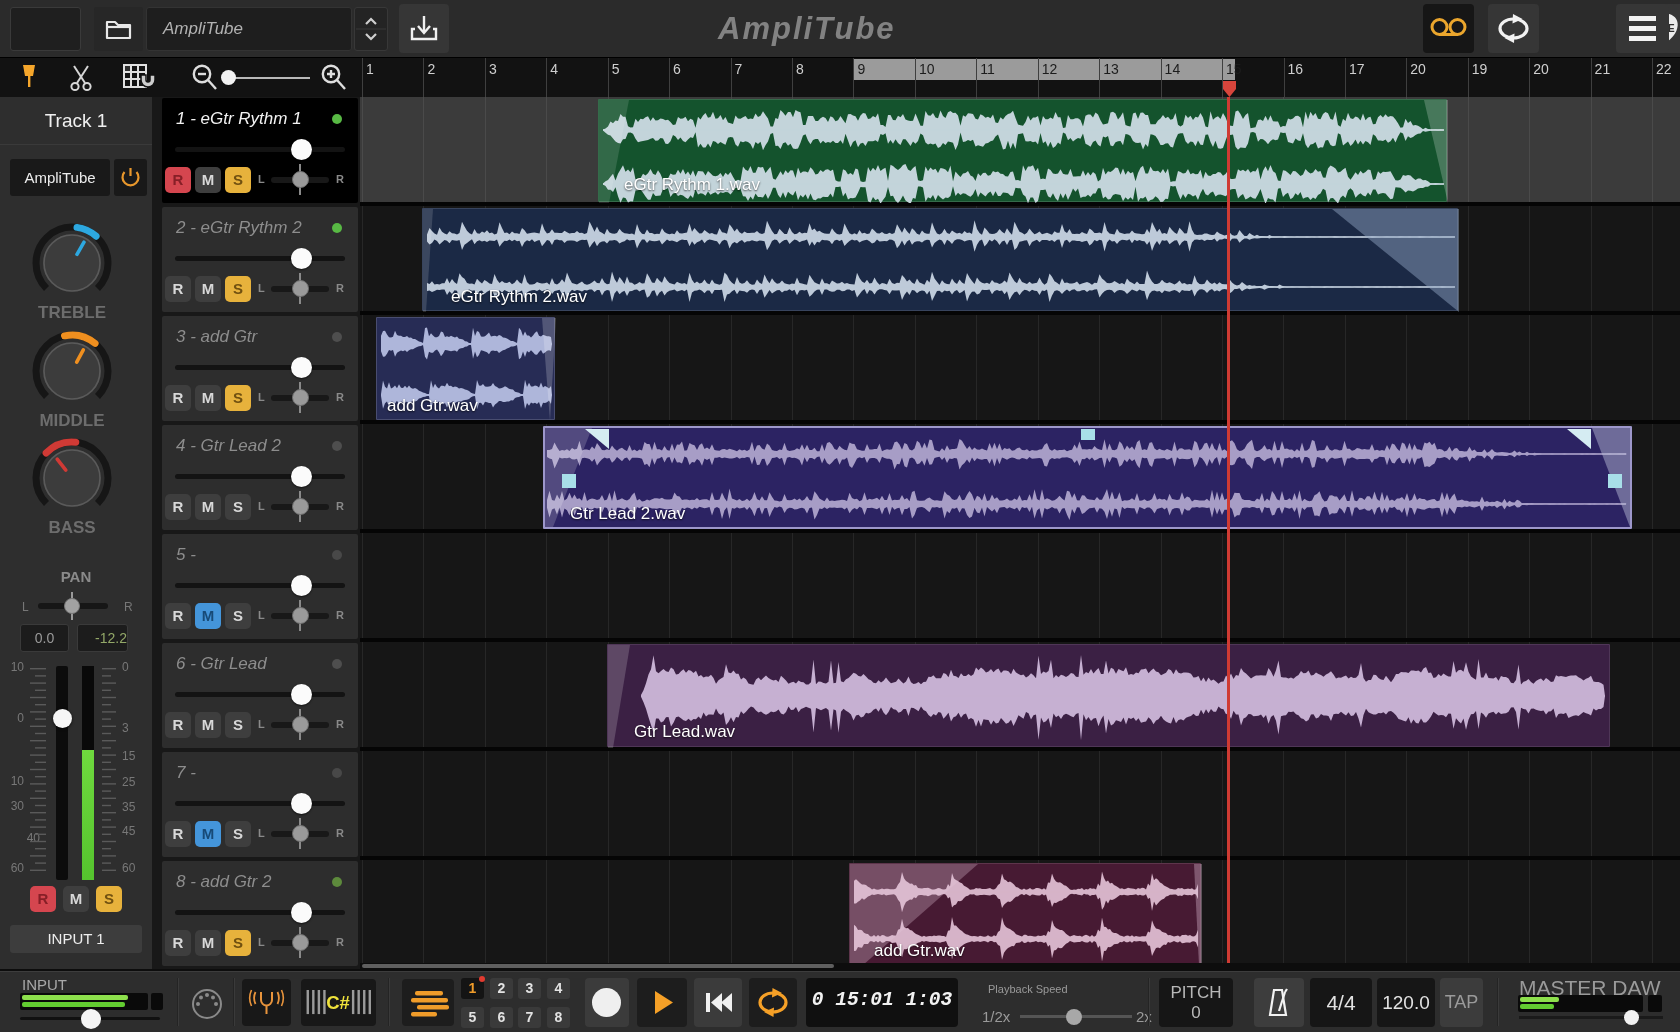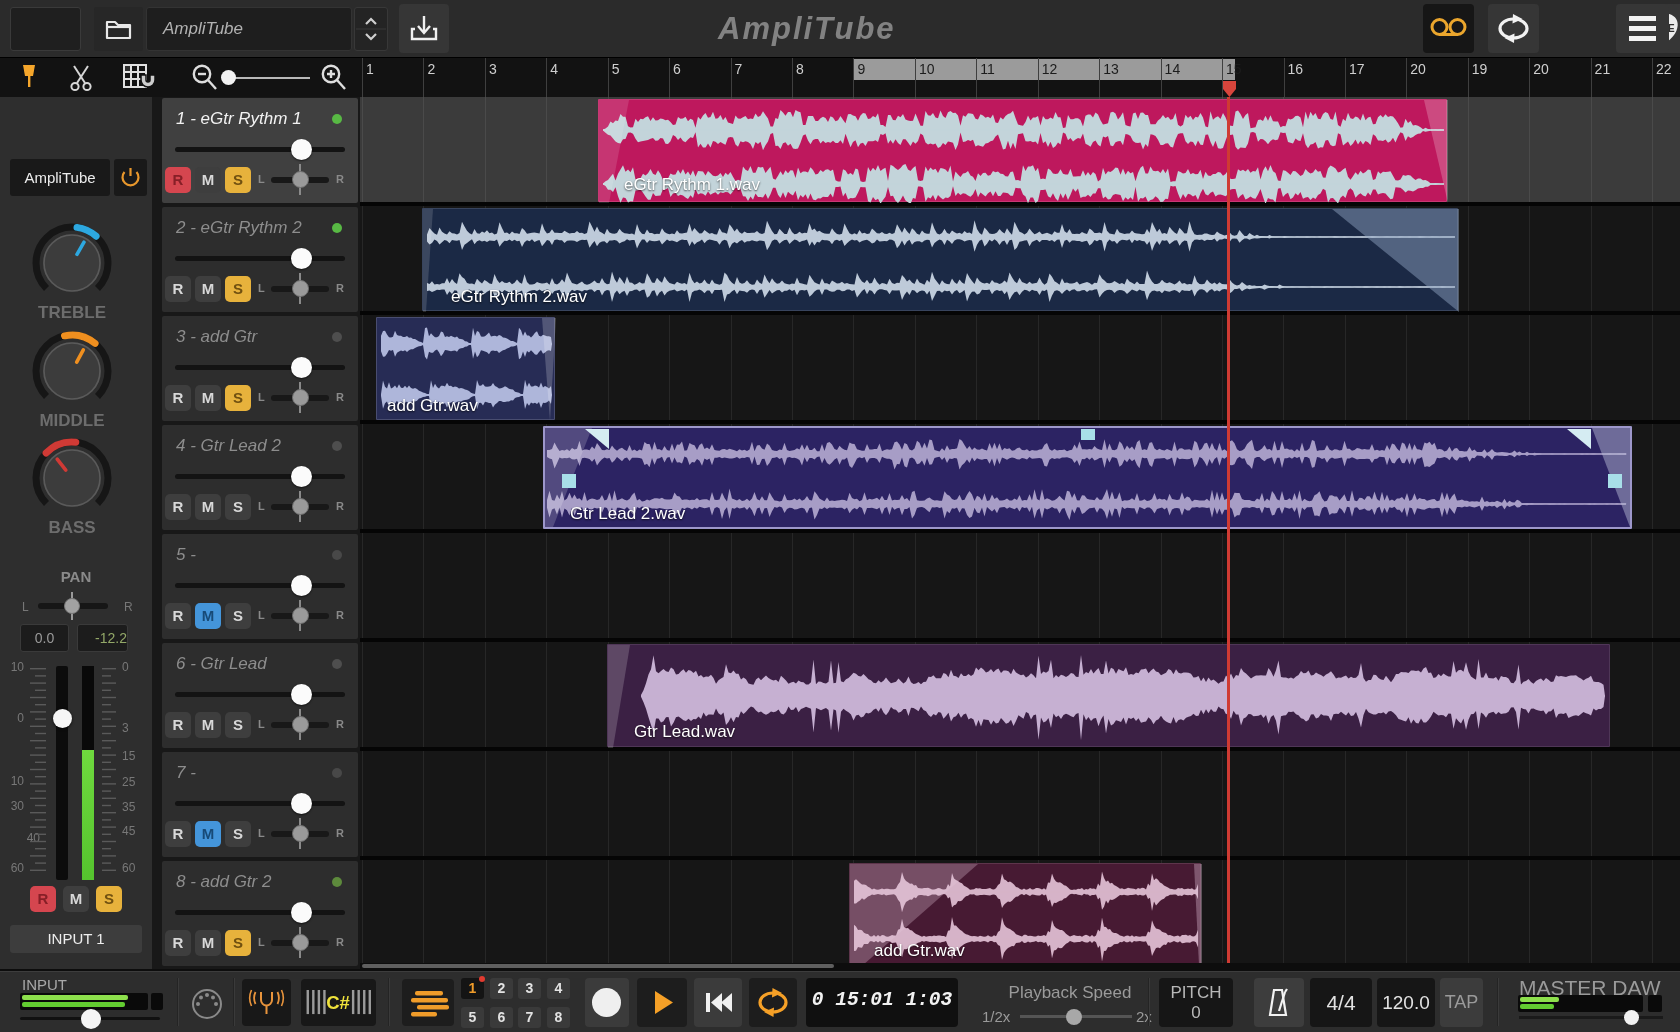--- a/index.html
+++ b/index.html
@@ -12,21 +12,21 @@
 .logo{font-style:italic;font-weight:bold;color:#828282;letter-spacing:2px;font-size:31px}
 .tbbtn{background:#363636;border-radius:4px}
 
 #toolruler{left:0;top:57px;width:1680px;height:40px;background:#121212;border-top:1px solid #000}
 .rulnum{position:absolute;top:3px;font-size:14px;color:#cfcfcf}
 .rulnum.dark{color:#1c1c1c}
 
 #sidebar{left:0;top:97px;width:152px;height:872px;background:#2e2e2e}
 #hdrcol{left:152px;top:97px;width:208px;height:872px;background:#181818}
 .tile{position:absolute;left:10px;width:196px;height:105px;background:#2d2d2d;border-radius:2px}
-.tile.sel{background:#404040}
+.tile.sel{background:#000000}
 .ttitle{position:absolute;left:14px;top:11px;font-size:17px;font-style:italic;color:#8d8d8d;white-space:nowrap}
 .tile.sel .ttitle{color:#f2f2f2}
 .tdot{position:absolute;left:170px;top:16px;width:10px;height:10px;border-radius:50%}
 .vtrack{position:absolute;left:13px;top:49px;width:170px;height:5px;background:#131313;border-radius:3px}
 .vthumb{position:absolute;left:129px;top:41px;width:21px;height:21px;background:#fbfbfb;border-radius:50%;box-shadow:0 1px 2px rgba(0,0,0,.6)}
 .rms{position:absolute;top:69px;width:26px;height:26px;border-radius:5px;background:#3e3e3e;color:#d8d8d8;
  font-size:15px;font-weight:bold;text-align:center;line-height:26px}
 .rms.r-on{background:#d5464f;color:#871f27}
 .rms.m-on{background:#4495da;color:#174a77}
 .rms.s-on{background:#e7b23c;color:#705010}
@@ -190,20 +190,23 @@
       <div class="rulnum" style="left:1533.2px">20</div>
       <div class="abs" style="left:1590.6px;top:0;width:1px;height:40px;background:#3f3f3f"></div>
       <div class="rulnum" style="left:1594.6px">21</div>
       <div class="abs" style="left:1652.0px;top:0;width:1px;height:40px;background:#3f3f3f"></div>
       <div class="rulnum" style="left:1656.0px">22</div>
       <svg class="abs" style="left:1221px;top:22px" width="17" height="18" viewBox="0 0 17 18">
         <path d="M2 1 h13 v8 l-6.5 8 l-6.5 -8 z" fill="#d8453c"></path>
       </svg>
     </div>
     <div class="abs" id="sidebar">
+      <div class="abs" style="left:0;top:0;width:152px;height:48px;border-bottom:1px solid #3a3a3a">
+        <div style="text-align:center;font-size:19px;color:#f0f0f0;padding-top:13px">Track 1</div>
+      </div>
       <div class="abs" style="left:10px;top:62px;width:100px;height:37px;background:#191919;border-radius:3px;text-align:center;line-height:37px;font-size:15px;color:#ececec">AmpliTube</div>
       <div class="abs" style="left:114px;top:62px;width:33px;height:37px;background:#191919;border-radius:3px">
 <svg width="33" height="37" viewBox="0 0 33 37">
           <g stroke="#e8972c" stroke-width="2.2" fill="none">
             <path d="M10.5 13 a8 8 0 1 0 12 0"></path>
             <path d="M16.5 9 v8"></path>
           </g>
         </svg></div>
       <svg class="abs" style="left:27px;top:121px" width="90" height="90" viewBox="0 0 90 90">
 <path d="M 19.5 70.5 A 36 36 0 1 1 70.5 70.5" fill="none" stroke="#161616" stroke-width="7"></path>
@@ -453,21 +456,21 @@
       </div>
       <div class="trow" style="top:545px">
         <div class="grid"></div>
       </div>
       <div class="trow" style="top:654px">
         <div class="grid"></div>
       </div>
       <div class="trow" style="top:763px">
         <div class="grid"></div>
       </div>
-      <div class="clip" style="left:238px;top:2px;width:849px;height:103px;background:#be185d;border:1px solid rgba(255,255,255,.14)">
+      <div class="clip" style="left:238px;top:2px;width:849px;height:103px;background:#14532d;border:1px solid rgba(255,255,255,.14)">
         <svg width="849" height="103" viewBox="0 0 849 103">
           <g fill="#c3d4da">
             <polygon points="4.0,30.0 4.0,29.4 6.5,28.4 9.0,26.6 11.5,21.5 14.0,23.3 16.5,20.6 19.0,20.9 21.5,13.9 24.0,16.7 26.5,16.7 29.0,26.2 31.5,27.6 34.0,27.3 36.5,18.7 39.0,21.9 41.5,18.7 44.0,19.2 46.5,17.3 49.0,16.3 51.5,20.9 54.0,17.3 56.5,20.5 59.0,20.2 61.5,18.4 64.0,19.1 66.5,20.2 69.0,19.7 71.5,22.0 74.0,25.1 76.5,24.6 79.0,17.0 81.5,18.8 84.0,18.5 86.5,16.7 89.0,21.2 91.5,18.8 94.0,20.1 96.5,27.8 99.0,16.8 101.5,19.5 104.0,15.4 106.5,13.0 109.0,17.8 111.5,17.1 114.0,11.8 116.5,18.7 119.0,18.2 121.5,15.0 124.0,20.2 126.5,17.0 129.0,22.5 131.5,23.3 134.0,24.1 136.5,15.6 139.0,18.4 141.5,18.7 144.0,17.3 146.5,16.1 149.0,19.3 151.5,18.4 154.0,19.1 156.5,13.4 159.0,16.9 161.5,15.8 164.0,11.2 166.5,14.9 169.0,18.5 171.5,26.4 174.0,26.4 176.5,17.9 179.0,19.1 181.5,9.9 184.0,12.6 186.5,15.8 189.0,11.9 191.5,11.9 194.0,17.2 196.5,9.9 199.0,11.6 201.5,12.2 204.0,25.1 206.5,24.9 209.0,16.0 211.5,16.1 214.0,16.0 216.5,21.0 219.0,21.1 221.5,18.2 224.0,16.8 226.5,18.0 229.0,21.9 231.5,16.3 234.0,17.4 236.5,21.3 239.0,20.2 241.5,15.9 244.0,19.7 246.5,23.2 249.0,14.2 251.5,14.0 254.0,15.4 256.5,16.3 259.0,20.7 261.5,15.5 264.0,13.1 266.5,13.6 269.0,19.1 271.5,18.4 274.0,16.0 276.5,17.4 279.0,13.3 281.5,25.1 284.0,25.1 286.5,26.9 289.0,15.0 291.5,15.0 294.0,20.0 296.5,20.2 299.0,15.7 301.5,17.3 304.0,14.1 306.5,19.6 309.0,20.4 311.5,20.9 314.0,20.7 316.5,13.4 319.0,19.6 321.5,25.7 324.0,25.7 326.5,10.9 329.0,15.2 331.5,15.7 334.0,13.1 336.5,17.4 339.0,18.3 341.5,10.5 344.0,16.0 346.5,18.1 349.0,12.3 351.5,11.0 354.0,13.1 356.5,12.7 359.0,15.6 361.5,25.8 364.0,15.3 366.5,16.8 369.0,13.2 371.5,13.5 374.0,13.9 376.5,18.8 379.0,19.5 381.5,14.3 384.0,15.5 386.5,17.7 389.0,16.8 391.5,18.3 394.0,14.5 396.5,22.5 399.0,23.0 401.5,17.3 404.0,19.6 406.5,15.9 409.0,14.0 411.5,13.2 414.0,10.8 416.5,18.1 419.0,24.4 421.5,25.2 424.0,25.7 426.5,22.1 429.0,15.4 431.5,20.5 434.0,17.6 436.5,17.6 439.0,16.0 441.5,25.5 444.0,16.1 446.5,19.3 449.0,19.2 451.5,17.5 454.0,19.1 456.5,11.9 459.0,17.3 461.5,17.2 464.0,28.0 466.5,27.5 469.0,14.9 471.5,19.3 474.0,19.2 476.5,18.3 479.0,18.3 481.5,20.0 484.0,26.4 486.5,15.7 489.0,14.4 491.5,14.6 494.0,17.4 496.5,12.4 499.0,14.6 501.5,20.3 504.0,24.4 506.5,24.1 509.0,23.2 511.5,12.4 514.0,11.8 516.5,13.6 519.0,19.6 521.5,16.6 524.0,12.3 526.5,25.1 529.0,25.9 531.5,26.5 534.0,13.4 536.5,12.6 539.0,18.9 541.5,12.7 544.0,12.6 546.5,14.9 549.0,15.1 551.5,24.2 554.0,24.3 556.5,24.2 559.0,20.6 561.5,18.5 564.0,14.9 566.5,18.3 569.0,16.8 571.5,19.7 574.0,19.0 576.5,12.9 579.0,24.7 581.5,26.5 584.0,24.8 586.5,14.7 589.0,17.9 591.5,15.7 594.0,19.9 596.5,16.8 599.0,17.6 601.5,13.0 604.0,17.5 606.5,26.5 609.0,27.3 611.5,11.2 614.0,19.7 616.5,17.5 619.0,16.2 621.5,19.1 624.0,12.9 626.5,17.2 629.0,23.8 631.5,25.8 634.0,26.0 636.5,11.5 639.0,10.5 641.5,14.0 644.0,18.9 646.5,15.0 649.0,13.1 651.5,28.2 654.0,27.8 656.5,27.2 659.0,20.1 661.5,19.4 664.0,21.1 666.5,15.8 669.0,20.7 671.5,15.2 674.0,21.2 676.5,21.6 679.0,21.6 681.5,27.3 684.0,26.0 686.5,26.2 689.0,18.6 691.5,19.6 694.0,18.4 696.5,16.1 699.0,15.8 701.5,17.6 704.0,27.3 706.5,11.5 709.0,19.5 711.5,11.8 714.0,15.9 716.5,13.1 719.0,18.8 721.5,19.2 724.0,13.9 726.5,12.1 729.0,13.2 731.5,19.0 734.0,19.8 736.5,11.5 739.0,25.1 741.5,26.8 744.0,18.7 746.5,20.9 749.0,12.7 751.5,18.3 754.0,18.9 756.5,16.4 759.0,17.5 761.5,20.4 764.0,13.6 766.5,20.2 769.0,17.4 771.5,16.8 774.0,24.3 776.5,23.9 779.0,17.2 781.5,15.1 784.0,17.5 786.5,14.3 789.0,17.1 791.5,15.9 794.0,16.6 796.5,19.4 799.0,23.3 801.5,27.7 804.0,27.3 806.5,18.7 809.0,23.0 811.5,21.0 814.0,25.6 816.5,24.9 819.0,25.8 821.5,27.3 824.0,29.2 826.5,27.7 829.0,29.1 831.5,29.4 834.0,29.7 836.5,29.5 839.0,29.7 841.5,29.6 844.0,29.7 845.0,30.0 844.0,30.3 841.5,30.3 839.0,30.4 836.5,30.3 834.0,30.3 831.5,30.8 829.0,31.2 826.5,31.8 824.0,30.9 821.5,33.4 819.0,33.7 816.5,35.1 814.0,36.9 811.5,38.1 809.0,36.3 806.5,40.9 804.0,33.6 801.5,32.3 799.0,36.6 796.5,42.6 794.0,37.7 791.5,41.2 789.0,42.8 786.5,39.6 784.0,40.9 781.5,40.4 779.0,40.4 776.5,35.9 774.0,34.2 771.5,44.9 769.0,42.2 766.5,41.0 764.0,44.5 761.5,40.7 759.0,44.5 756.5,39.4 754.0,43.5 751.5,46.1 749.0,41.4 746.5,43.6 744.0,45.6 741.5,34.4 739.0,33.3 736.5,45.5 734.0,46.3 731.5,45.0 729.0,39.9 726.5,40.6 724.0,47.4 721.5,47.2 719.0,48.5 716.5,41.9 714.0,43.9 711.5,44.6 709.0,48.2 706.5,44.2 704.0,33.3 701.5,40.9 699.0,40.6 696.5,38.5 694.0,43.4 691.5,42.7 689.0,41.9 686.5,32.7 684.0,33.0 681.5,32.3 679.0,39.5 676.5,40.2 674.0,39.2 671.5,41.0 669.0,44.2 666.5,41.3 664.0,39.3 661.5,39.0 659.0,41.7 656.5,33.1 654.0,32.1 651.5,32.4 649.0,43.4 646.5,47.9 644.0,47.7 641.5,47.6 639.0,49.7 636.5,46.7 634.0,34.5 631.5,34.9 629.0,34.1 626.5,40.7 624.0,48.0 621.5,48.7 619.0,48.2 616.5,40.8 614.0,47.0 611.5,42.0 609.0,34.5 606.5,34.7 604.0,45.1 601.5,44.7 599.0,40.4 596.5,46.3 594.0,42.1 591.5,41.4 589.0,44.1 586.5,41.3 584.0,33.3 581.5,33.3 579.0,34.0 576.5,39.4 574.0,47.5 571.5,46.8 569.0,43.2 566.5,43.6 564.0,45.0 561.5,44.9 559.0,39.8 556.5,36.0 554.0,34.8 551.5,34.3 549.0,46.9 546.5,44.0 544.0,49.6 541.5,42.4 539.0,42.9 536.5,42.8 534.0,41.1 531.5,36.1 529.0,34.6 526.5,34.0 524.0,45.2 521.5,41.0 519.0,41.3 516.5,42.2 514.0,46.3 511.5,45.4 509.0,36.1 506.5,37.4 504.0,36.6 501.5,46.4 499.0,44.7 496.5,40.6 494.0,42.1 491.5,46.7 489.0,44.9 486.5,43.8 484.0,33.4 481.5,38.7 479.0,38.1 476.5,39.5 474.0,41.5 471.5,38.1 469.0,40.3 466.5,33.7 464.0,32.6 461.5,44.4 459.0,42.4 456.5,46.3 454.0,47.9 451.5,41.7 449.0,47.0 446.5,41.3 444.0,43.3 441.5,33.1 439.0,44.6 436.5,41.6 434.0,42.3 431.5,40.9 429.0,41.4 426.5,41.3 424.0,33.3 421.5,33.8 419.0,34.2 416.5,48.9 414.0,42.7 411.5,48.9 409.0,40.7 406.5,48.7 404.0,49.5 401.5,41.4 399.0,34.4 396.5,36.4 394.0,40.5 391.5,41.3 389.0,43.0 386.5,43.4 384.0,46.7 381.5,45.9 379.0,45.2 376.5,46.4 374.0,39.7 371.5,40.9 369.0,39.9 366.5,41.4 364.0,42.1 361.5,32.6 359.0,44.6 356.5,50.0 354.0,42.7 351.5,42.1 349.0,41.4 346.5,45.0 344.0,43.0 341.5,46.7 339.0,48.0 336.5,43.4 334.0,44.6 331.5,43.6 329.0,44.5 326.5,42.5 324.0,35.3 321.5,33.6 319.0,41.0 316.5,43.7 314.0,41.4 311.5,46.0 309.0,42.4 306.5,39.2 304.0,39.3 301.5,45.0 299.0,43.1 296.5,39.3 294.0,43.8 291.5,40.0 289.0,43.7 286.5,33.2 284.0,35.0 281.5,34.1 279.0,42.1 276.5,40.2 274.0,41.3 271.5,41.2 269.0,41.2 266.5,46.0 264.0,42.8 261.5,43.5 259.0,47.2 256.5,40.2 254.0,42.1 251.5,47.3 249.0,40.4 246.5,33.7 244.0,44.0 241.5,40.2 239.0,43.0 236.5,42.9 234.0,40.8 231.5,42.8 229.0,42.0 226.5,43.0 224.0,40.8 221.5,43.6 219.0,38.9 216.5,39.1 214.0,40.0 211.5,44.2 209.0,40.6 206.5,34.3 204.0,35.6 201.5,42.8 199.0,48.5 196.5,48.9 194.0,48.5 191.5,43.8 189.0,45.8 186.5,42.3 184.0,43.2 181.5,49.0 179.0,45.7 176.5,45.9 174.0,32.9 171.5,34.0 169.0,41.6 166.5,45.3 164.0,50.2 161.5,41.8 159.0,44.0 156.5,42.1 154.0,49.1 151.5,44.1 149.0,42.1 146.5,41.2 144.0,42.2 141.5,41.3 139.0,46.8 136.5,44.5 134.0,37.5 131.5,37.0 129.0,37.8 126.5,44.8 124.0,43.5 121.5,42.1 119.0,44.1 116.5,41.8 114.0,41.1 111.5,47.6 109.0,43.4 106.5,47.4 104.0,47.6 101.5,43.7 99.0,47.5 96.5,32.3 94.0,38.1 91.5,37.2 89.0,39.5 86.5,42.2 84.0,41.1 81.5,37.4 79.0,40.0 76.5,36.4 74.0,34.9 71.5,41.2 69.0,44.0 66.5,43.8 64.0,38.6 61.5,38.0 59.0,40.5 56.5,40.8 54.0,38.0 51.5,38.7 49.0,39.9 46.5,40.6 44.0,41.1 41.5,41.6 39.0,42.3 36.5,38.7 34.0,33.7 31.5,32.4 29.0,32.7 26.5,39.1 24.0,39.2 21.5,43.6 19.0,43.1 16.5,41.6 14.0,38.5 11.5,35.6 9.0,34.7 6.5,32.7 4.0,30.5"></polygon>
             <rect x="4" y="29.2" width="841" height="1.6"></rect>
             <polygon points="4.0,84.0 4.0,83.6 6.5,81.2 9.0,80.1 11.5,76.8 14.0,73.8 16.5,80.6 19.0,73.7 21.5,69.6 24.0,65.3 26.5,71.7 29.0,69.5 31.5,72.3 34.0,67.2 36.5,79.5 39.0,78.8 41.5,78.3 44.0,73.8 46.5,75.4 49.0,73.2 51.5,69.0 54.0,73.7 56.5,74.9 59.0,70.3 61.5,73.9 64.0,80.0 66.5,78.4 69.0,78.4 71.5,73.5 74.0,74.7 76.5,74.4 79.0,69.8 81.5,73.8 84.0,69.1 86.5,74.5 89.0,71.5 91.5,75.4 94.0,70.3 96.5,76.7 99.0,71.0 101.5,71.2 104.0,71.6 106.5,75.4 109.0,71.1 111.5,73.3 114.0,75.7 116.5,76.2 119.0,75.5 121.5,73.0 124.0,77.0 126.5,72.8 129.0,75.1 131.5,72.1 134.0,76.7 136.5,81.0 139.0,79.8 141.5,80.7 144.0,66.4 146.5,69.7 149.0,71.0 151.5,66.0 154.0,72.8 156.5,72.8 159.0,66.8 161.5,67.5 164.0,67.0 166.5,73.1 169.0,69.8 171.5,66.7 174.0,78.5 176.5,79.7 179.0,75.8 181.5,71.2 184.0,75.2 186.5,70.2 189.0,73.3 191.5,70.3 194.0,70.5 196.5,77.9 199.0,67.6 201.5,73.2 204.0,71.4 206.5,71.5 209.0,72.6 211.5,67.2 214.0,70.0 216.5,74.4 219.0,73.7 221.5,70.1 224.0,72.1 226.5,69.8 229.0,69.2 231.5,71.0 234.0,69.5 236.5,80.3 239.0,81.5 241.5,81.6 244.0,69.3 246.5,70.5 249.0,74.5 251.5,73.1 254.0,74.9 256.5,68.6 259.0,69.5 261.5,81.2 264.0,82.0 266.5,81.5 269.0,67.0 271.5,71.4 274.0,67.7 276.5,70.4 279.0,64.9 281.5,71.1 284.0,68.9 286.5,67.7 289.0,81.0 291.5,64.8 294.0,65.9 296.5,68.3 299.0,70.0 301.5,68.1 304.0,65.0 306.5,63.9 309.0,69.6 311.5,70.9 314.0,67.9 316.5,66.1 319.0,80.2 321.5,81.0 324.0,80.2 326.5,66.5 329.0,71.3 331.5,67.5 334.0,70.0 336.5,68.8 339.0,73.0 341.5,68.0 344.0,68.5 346.5,69.5 349.0,72.2 351.5,65.5 354.0,81.4 356.5,71.5 359.0,74.5 361.5,76.9 364.0,73.5 366.5,72.9 369.0,71.1 371.5,75.4 374.0,76.7 376.5,81.0 379.0,73.3 381.5,75.9 384.0,72.9 386.5,72.7 389.0,75.7 391.5,74.9 394.0,71.1 396.5,72.2 399.0,71.4 401.5,73.8 404.0,73.9 406.5,76.2 409.0,76.6 411.5,72.0 414.0,71.4 416.5,80.3 419.0,79.9 421.5,81.1 424.0,65.3 426.5,71.1 429.0,66.6 431.5,66.6 434.0,65.3 436.5,71.3 439.0,67.7 441.5,79.2 444.0,78.5 446.5,79.3 449.0,68.5 451.5,70.1 454.0,73.5 456.5,74.0 459.0,73.6 461.5,69.2 464.0,73.8 466.5,74.6 469.0,74.5 471.5,68.7 474.0,76.4 476.5,76.5 479.0,76.2 481.5,76.2 484.0,70.2 486.5,75.8 489.0,72.1 491.5,75.5 494.0,72.0 496.5,74.1 499.0,81.4 501.5,79.4 504.0,67.7 506.5,74.5 509.0,71.2 511.5,71.9 514.0,70.3 516.5,67.6 519.0,68.0 521.5,74.8 524.0,68.5 526.5,74.8 529.0,70.7 531.5,73.3 534.0,71.9 536.5,81.2 539.0,72.9 541.5,67.7 544.0,65.8 546.5,73.5 549.0,73.6 551.5,66.6 554.0,70.7 556.5,71.2 559.0,70.7 561.5,72.9 564.0,68.9 566.5,73.3 569.0,68.4 571.5,81.9 574.0,81.2 576.5,81.3 579.0,71.0 581.5,71.9 584.0,73.6 586.5,73.1 589.0,69.0 591.5,74.3 594.0,72.9 596.5,74.2 599.0,74.0 601.5,69.8 604.0,79.0 606.5,71.8 609.0,75.4 611.5,76.0 614.0,74.1 616.5,74.0 619.0,72.1 621.5,72.5 624.0,75.7 626.5,74.0 629.0,70.6 631.5,79.0 634.0,79.0 636.5,78.4 639.0,69.3 641.5,71.1 644.0,69.7 646.5,71.4 649.0,69.0 651.5,72.8 654.0,71.1 656.5,71.5 659.0,67.2 661.5,79.5 664.0,70.8 666.5,66.3 669.0,71.3 671.5,65.0 674.0,71.3 676.5,73.1 679.0,80.5 681.5,81.0 684.0,70.2 686.5,70.8 689.0,72.8 691.5,75.1 694.0,70.9 696.5,71.3 699.0,73.4 701.5,76.0 704.0,74.4 706.5,69.1 709.0,71.7 711.5,73.6 714.0,72.6 716.5,69.0 719.0,71.7 721.5,71.1 724.0,77.4 726.5,77.7 729.0,68.5 731.5,65.4 734.0,66.8 736.5,68.5 739.0,72.4 741.5,71.7 744.0,69.5 746.5,67.7 749.0,76.7 751.5,79.8 754.0,76.2 756.5,72.2 759.0,74.9 761.5,70.7 764.0,73.4 766.5,72.0 769.0,69.4 771.5,69.9 774.0,80.1 776.5,79.1 779.0,71.2 781.5,73.7 784.0,71.7 786.5,71.9 789.0,71.7 791.5,71.3 794.0,75.8 796.5,80.3 799.0,80.5 801.5,79.6 804.0,75.1 806.5,75.8 809.0,74.9 811.5,75.4 814.0,78.0 816.5,80.1 819.0,78.6 821.5,78.6 824.0,80.2 826.5,80.1 829.0,81.3 831.5,83.2 834.0,83.3 836.5,82.9 839.0,83.3 841.5,83.7 844.0,83.7 845.0,84.0 844.0,84.4 841.5,84.4 839.0,84.5 836.5,85.0 834.0,84.7 831.5,85.1 829.0,86.7 826.5,86.8 824.0,88.0 821.5,88.1 819.0,88.5 816.5,90.3 814.0,91.6 811.5,90.7 809.0,90.4 806.5,92.6 804.0,89.8 801.5,87.7 799.0,87.4 796.5,87.3 794.0,98.4 791.5,99.2 789.0,96.4 786.5,93.6 784.0,93.0 781.5,93.6 779.0,94.6 776.5,89.5 774.0,89.4 771.5,95.6 769.0,92.4 766.5,96.6 764.0,95.5 761.5,93.2 759.0,94.9 756.5,97.7 754.0,90.7 751.5,88.2 749.0,90.6 746.5,97.9 744.0,95.6 741.5,97.7 739.0,103.5 736.5,100.8 734.0,97.9 731.5,98.3 729.0,102.6 726.5,90.3 724.0,88.7 721.5,93.6 719.0,94.9 716.5,99.0 714.0,97.6 711.5,100.1 709.0,97.0 706.5,97.6 704.0,98.7 701.5,91.9 699.0,95.4 696.5,93.2 694.0,97.4 691.5,99.2 689.0,92.8 686.5,94.2 684.0,97.0 681.5,88.1 679.0,88.8 676.5,102.4 674.0,99.4 671.5,99.2 669.0,98.1 666.5,104.0 664.0,96.9 661.5,88.9 659.0,94.6 656.5,98.7 654.0,98.3 651.5,96.6 649.0,98.3 646.5,99.6 644.0,93.9 641.5,95.7 639.0,98.4 636.5,89.0 634.0,89.0 631.5,89.5 629.0,94.2 626.5,96.2 624.0,95.3 621.5,94.4 619.0,94.7 616.5,96.6 614.0,91.6 611.5,92.7 609.0,95.6 606.5,94.2 604.0,88.8 601.5,93.3 599.0,100.1 596.5,95.1 594.0,96.6 591.5,94.4 589.0,93.7 586.5,98.0 584.0,94.0 581.5,99.4 579.0,93.5 576.5,85.9 574.0,86.6 571.5,85.8 569.0,98.9 566.5,98.8 564.0,101.8 561.5,102.1 559.0,98.3 556.5,96.2 554.0,99.2 551.5,100.1 549.0,101.7 546.5,96.4 544.0,98.5 541.5,97.9 539.0,101.8 536.5,86.7 534.0,100.1 531.5,97.3 529.0,99.8 526.5,97.3 524.0,101.3 521.5,94.9 519.0,94.6 516.5,94.0 514.0,95.0 511.5,99.1 509.0,99.6 506.5,96.6 504.0,98.4 501.5,88.3 499.0,88.2 496.5,93.4 494.0,93.6 491.5,97.0 489.0,94.8 486.5,96.7 484.0,96.7 481.5,98.1 479.0,88.6 476.5,91.7 474.0,88.5 471.5,94.7 469.0,100.1 466.5,93.6 464.0,98.4 461.5,93.3 459.0,101.1 456.5,98.2 454.0,93.3 451.5,97.7 449.0,96.3 446.5,89.6 444.0,90.0 441.5,90.0 439.0,100.9 436.5,103.0 434.0,97.5 431.5,97.5 429.0,103.3 426.5,96.6 424.0,94.6 421.5,88.2 419.0,88.3 416.5,87.7 414.0,95.8 411.5,95.7 409.0,93.3 406.5,92.7 404.0,92.6 401.5,96.0 399.0,96.0 396.5,91.2 394.0,96.2 391.5,91.5 389.0,93.2 386.5,96.4 384.0,94.4 381.5,92.4 379.0,97.2 376.5,88.9 374.0,94.3 371.5,96.7 369.0,95.6 366.5,93.8 364.0,93.2 361.5,95.1 359.0,92.7 356.5,95.9 354.0,86.2 351.5,96.1 349.0,98.0 346.5,97.4 344.0,99.6 341.5,97.5 339.0,95.1 336.5,100.4 334.0,95.0 331.5,98.5 329.0,97.3 326.5,101.7 324.0,87.6 321.5,86.6 319.0,86.6 316.5,98.8 314.0,98.0 311.5,104.1 309.0,102.2 306.5,100.6 304.0,95.6 301.5,100.1 299.0,102.9 296.5,100.7 294.0,95.7 291.5,96.2 289.0,86.9 286.5,96.8 284.0,100.1 281.5,103.7 279.0,98.8 276.5,100.3 274.0,96.9 271.5,102.4 269.0,101.3 266.5,87.2 264.0,87.2 261.5,87.0 259.0,92.7 256.5,97.5 254.0,98.3 251.5,98.0 249.0,99.6 246.5,92.8 244.0,96.4 241.5,86.4 239.0,87.1 236.5,87.1 234.0,97.4 231.5,93.5 229.0,97.0 226.5,96.9 224.0,96.8 221.5,98.5 219.0,98.3 216.5,100.3 214.0,99.6 211.5,93.6 209.0,99.4 206.5,94.3 204.0,97.6 201.5,95.1 199.0,100.2 196.5,90.8 194.0,95.6 191.5,94.0 189.0,91.8 186.5,98.0 184.0,92.3 181.5,97.9 179.0,94.7 176.5,87.8 174.0,87.8 171.5,94.2 169.0,99.0 166.5,93.6 164.0,97.4 161.5,97.0 159.0,97.1 156.5,93.5 154.0,99.7 151.5,96.6 149.0,100.9 146.5,96.5 144.0,96.2 141.5,89.0 139.0,87.6 136.5,87.9 134.0,91.6 131.5,94.4 129.0,92.2 126.5,92.1 124.0,93.0 121.5,92.2 119.0,94.7 116.5,92.2 114.0,93.2 111.5,94.8 109.0,91.6 106.5,95.8 104.0,93.7 101.5,93.3 99.0,94.6 96.5,89.0 94.0,97.9 91.5,95.3 89.0,98.9 86.5,97.6 84.0,95.5 81.5,94.7 79.0,96.0 76.5,93.0 74.0,93.6 71.5,97.1 69.0,88.1 66.5,89.5 64.0,88.9 61.5,95.5 59.0,95.7 56.5,96.1 54.0,93.0 51.5,99.8 49.0,99.7 46.5,96.5 44.0,92.8 41.5,89.4 39.0,90.3 36.5,90.6 34.0,101.5 31.5,101.3 29.0,102.5 26.5,98.0 24.0,97.6 21.5,102.7 19.0,96.2 16.5,87.2 14.0,92.0 11.5,89.8 9.0,89.8 6.5,86.0 4.0,84.6"></polygon>
             <rect x="4" y="83.2" width="841" height="1.6"></rect>
           </g>
         </svg>
         <svg width="849" height="103" style="left:0;top:0">
           <polygon points="0,0 30,0 10,103 0,103" fill="rgba(255,255,255,.13)"></polygon>
@@ -637,21 +640,21 @@
         </g>
       </svg>
       <div class="bbtn" style="left:749px;top:6px;width:48px;height:49px;background:#1d1d1d"></div>
       <svg class="abs" style="left:749px;top:6px" width="48" height="49" viewBox="0 0 48 49">
         <ellipse cx="24" cy="24.5" rx="13" ry="9.5" stroke="#f5a027" stroke-width="3.2" fill="none"></ellipse>
         <path d="M23.5 10 l9.5 5 l-10 4.5 z" fill="#f5a027"></path>
         <path d="M24.5 39 l-9.5 -5 l10 -4.5 z" fill="#f5a027"></path>
       </svg>
       <div class="bbox" style="left:806px;top:6px;width:152px;height:49px;background:#101010"></div>
       <div class="abs seg" style="left:806px;top:17px;width:152px;text-align:center;font-size:19.5px;white-space:nowrap">0 15:01 1:03</div>
-      <div class="abs" style="left:988px;top:11px;width:164px;text-align:center;font-size:17px;color:#9a9a9a;white-space:nowrap">Playback Speed</div>
+      <div class="abs" style="left:988px;top:11px;width:164px;font-size:11px;color:#9a9a9a;white-space:nowrap">Playback Speed</div>
       <div class="abs" style="left:982px;top:36px;font-size:15px;color:#9a9a9a">1/2x</div>
       <div class="abs" style="left:1020px;top:43px;width:112px;height:3px;background:#555"></div>
       <div class="abs" style="left:1066px;top:37px;width:16px;height:16px;border-radius:50%;background:#a8a8a8"></div>
       <div class="abs" style="left:1136px;top:36px;font-size:15px;color:#9a9a9a">2x</div>
       <div class="bbox" style="left:1159px;top:6px;width:74px;height:49px;background:#161616"></div>
       <div class="abs" style="left:1159px;top:11px;width:74px;text-align:center;font-size:17px;color:#b8b8b8">PITCH</div>
       <div class="abs" style="left:1159px;top:31px;width:74px;text-align:center;font-size:17px;color:#b8b8b8">0</div>
       <div class="bbtn" style="left:1254px;top:6px;width:50px;height:49px;background:#3d3d3d">
 <svg width="50" height="49" viewBox="0 0 50 49">
           <g stroke="#f2f2f2" stroke-width="2.2" fill="none">

